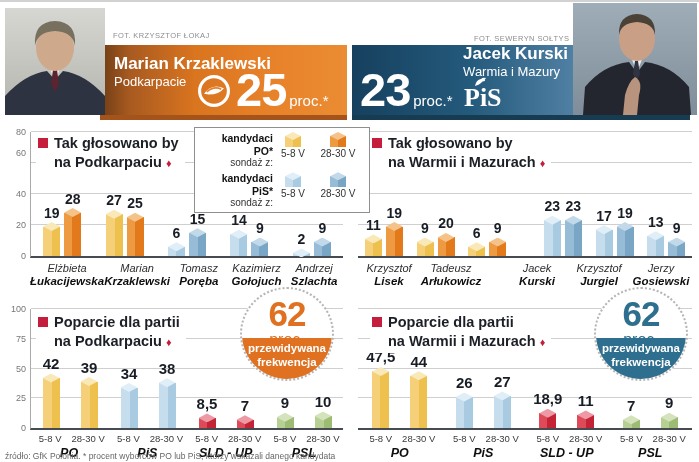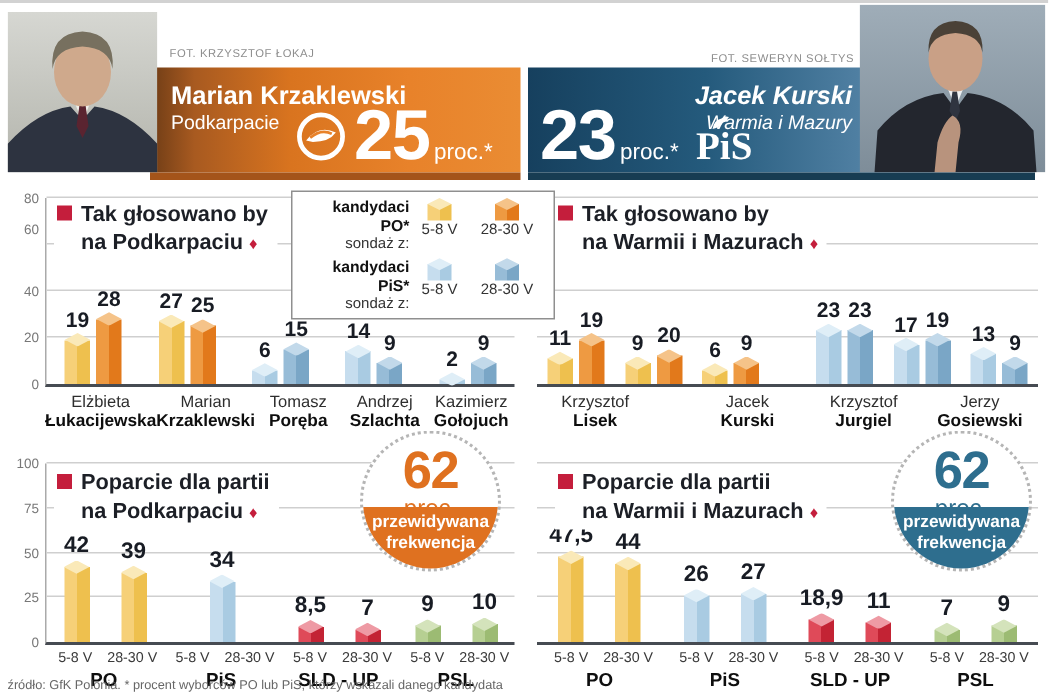--- a/index.html
+++ b/index.html
@@ -13,21 +13,21 @@
   .photo-right{left:573px;top:3px;width:124px;height:112px;z-index:4;}
   .credit{position:absolute;font-size:7.5px;letter-spacing:.4px;color:#8d8d8d;z-index:3;}
   .credit-left{left:113px;top:31px;}
   .credit-right{left:474px;top:34px;}
   .banner{position:absolute;top:45px;height:70px;z-index:2;color:#fff;}
   .banner-po{left:100px;width:247px;background:linear-gradient(90deg,#6e3c16 0%,#a85a20 12%,#d9741f 38%,#e8822a 70%,#ea8c33 100%);border-bottom:5px solid #a4541a;}
   .banner-pis{left:352px;width:338px;background:linear-gradient(90deg,#16405e 0%,#245a7c 35%,#4f7fa2 65%,#86a9c2 85%,#a7c1d4 100%);border-bottom:5px solid #173c52;}
   .cand-name{font-size:17px;font-weight:bold;line-height:1.1;}
   .cand-region{font-size:13px;line-height:1.2;}
   .nameblock-left{position:absolute;left:14px;top:10px;}
-  .nameblock-right{position:absolute;right:122px;top:10px;text-align:right;font-style:italic;}
+  .nameblock-right{position:absolute;right:122px;top:0;text-align:left;}
   .bignum{font-size:47px;font-weight:bold;line-height:1;letter-spacing:-1px;}
   .procstar{font-size:15px;font-weight:normal;}
   .result-left{position:absolute;left:136px;bottom:2px;display:flex;align-items:baseline;gap:3px;}
   .result-right{position:absolute;left:8px;bottom:2px;display:flex;align-items:baseline;gap:3px;}
   .po-logo{position:absolute;left:96px;bottom:6px;width:36px;height:36px;}
   .pis-logo{position:absolute;left:112px;bottom:4px;font-family:"Liberation Serif",serif;font-weight:bold;font-size:26px;line-height:1;}
   .pis-eagle{position:absolute;left:10px;top:-8px;width:14px;height:10px;}
 
   
   .legend{position:absolute;left:194px;top:127px;width:162px;background:#fff;border:1px solid #8f8f8f;
@@ -67,21 +67,21 @@
   .val{position:absolute;bottom:calc(100% + 6px);left:50%;transform:translateX(-50%);
        font-weight:bold;color:#181c24;white-space:nowrap;}
   .mid .val{font-size:14px;}
   .bot .val{font-size:15px;}
   .names-row{position:absolute;display:flex;justify-content:space-around;}
   .chart.leftc .names-row{left:24px;right:3px;}
   .chart.rightc .names-row{left:6px;right:4px;}
   .mid .names-row{top:134px;}
   .bot .names-row{top:128px;}
   .ngroup{flex:1;display:flex;flex-direction:column;align-items:center;}
-  .nm{font-size:11px;color:#2e2e2e;line-height:1.15;white-space:nowrap;}
+  .nm{font-size:11px;color:#2e2e2e;line-height:1.15;white-space:nowrap;font-style:italic;}
   .nm.b{font-weight:bold;font-size:11.5px;color:#0e0e0e;}
   .xlabs{display:flex;}
   .xlab{width:38px;text-align:center;font-size:9.5px;color:#3a3a3a;white-space:nowrap;}
   .nm.party{font-size:12.5px;margin-top:2px;}
 
   
   .c-po1{background:linear-gradient(90deg,#f6d078 0 50%,#eec04e 50% 100%);} .c-po1 .cubetop{background:#fae9b8;}
   .c-po2{background:linear-gradient(90deg,#ee9a42 0 50%,#e2791b 50% 100%);} .c-po2 .cubetop{background:#f5c389;}
   .c-pis1{background:linear-gradient(90deg,#c6ddee 0 50%,#a9cbe2 50% 100%);} .c-pis1 .cubetop{background:#dfeef7;}
   .c-pis2{background:linear-gradient(90deg,#97bcd7 0 50%,#7aa6c6 50% 100%);} .c-pis2 .cubetop{background:#c2d9ea;}
@@ -309,26 +309,26 @@
         </div>
         <div class="ngroup">
           <div class="nm">Marian</div>
           <div class="nm b">Krzaklewski</div>
         </div>
         <div class="ngroup">
           <div class="nm">Tomasz</div>
           <div class="nm b">Poręba</div>
         </div>
         <div class="ngroup">
+          <div class="nm">Kazimierz</div>
+          <div class="nm b">Gołojuch</div>
+        </div>
+        <div class="ngroup">
           <div class="nm">Andrzej</div>
           <div class="nm b">Szlachta</div>
-        </div>
-        <div class="ngroup">
-          <div class="nm">Kazimierz</div>
-          <div class="nm b">Gołojuch</div>
         </div>
       </div>
     <div class="ctitle" style="left:30px;top:4px;">
       <span class="sq"></span><span>Tak głosowano by</span><br>
       <span style="margin-left:16px;">na Podkarpaciu</span> <span class="dia">♦</span>
     </div>
   </div>
 
   <div class="chart mid rightc" style="left:352px;top:128px;width:344px;">
     <div class="plot">
@@ -421,20 +421,24 @@
         <div class="grid" style="bottom: 31px;"></div>
         <div class="grid" style="bottom: 62px;"></div>
         <div class="grid" style="bottom: 93px;"></div>
         <div class="grid" style="bottom: 124px;"></div>
       </div>
     <div class="names-row">
         <div class="ngroup">
           <div class="nm">Krzysztof</div>
           <div class="nm b">Lisek</div>
         </div>
+        <div class="ngroup">
+          <div class="nm">Tadeusz</div>
+          <div class="nm b">Arłukowicz</div>
+        </div>
         <div class="ngroup gapped">
           <div class="nm">Jacek</div>
           <div class="nm b">Kurski</div>
         </div>
         <div class="ngroup">
           <div class="nm">Krzysztof</div>
           <div class="nm b">Jurgiel</div>
         </div>
         <div class="ngroup">
           <div class="nm">Jerzy</div>
@@ -462,20 +466,26 @@
                 <div class="cubetop"></div>
                 <div class="val">39</div>
               </div>
             </div>
           </div>
           <div class="group">
             <div class="slot">
               <div class="bar c-pis1" style="height: 40.46px;">
                 <div class="cubetop"></div>
                 <div class="val">34</div>
+              </div>
+            </div>
+            <div class="slot">
+              <div class="bar c-pis1" style="height: 45.22px;">
+                <div class="cubetop"></div>
+                <div class="val">38</div>
               </div>
             </div>
           </div>
           <div class="group">
             <div class="slot">
               <div class="bar c-sld" style="height: 10.115px;">
                 <div class="cubetop"></div>
                 <div class="val">8,5</div>
               </div>
             </div>

